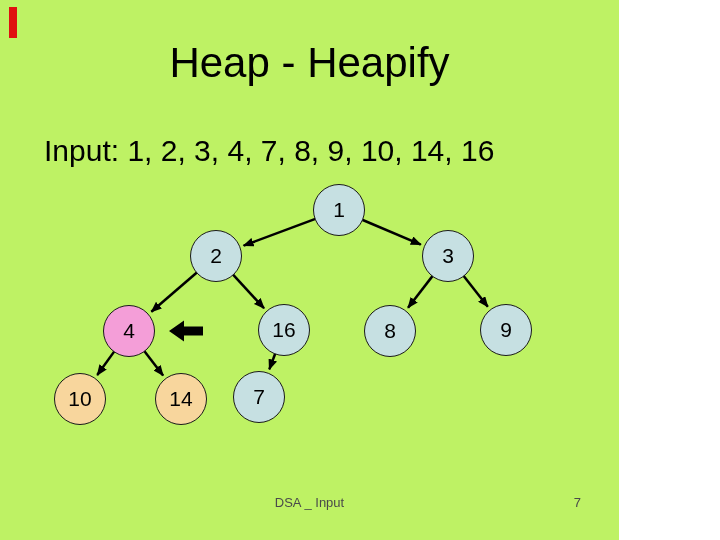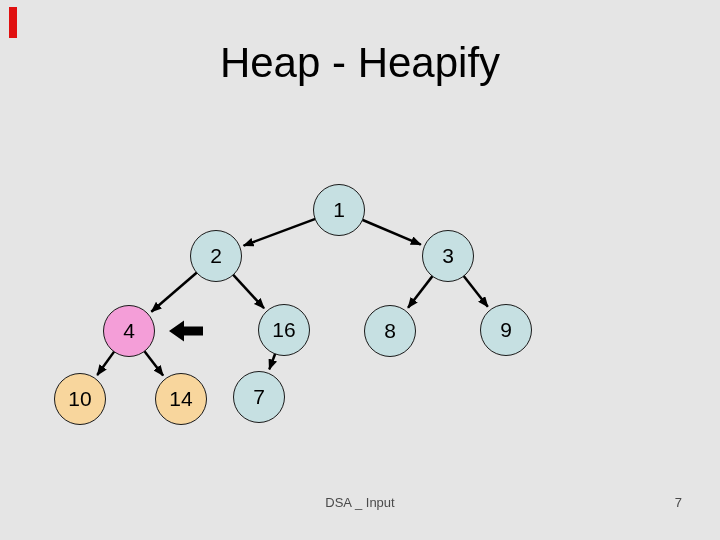--- a/index.html
+++ b/index.html
@@ -1,17 +1,17 @@
 <!DOCTYPE html>
 <html><head>
 <meta charset="utf-8">
 <style>
   html,body{margin:0;padding:0;background:#ffffff;}
   .slide{
-    position:relative;width:720px;height:540px;background:#e5e5e5;
+    position:relative;width:619px;height:540px;background:#bef264;
     overflow:hidden;font-family:"Liberation Sans",sans-serif;
   }
   .accent-bar{position:absolute;left:9px;top:7px;width:8px;height:31px;}
   .title{
     position:absolute;top:38px;left:0;width:100%;margin:0;
     text-align:center;font-size:42px;font-weight:400;color:#000;line-height:1.2;
   }
   .input-line{
     position:absolute;left:44px;top:134px;font-size:30px;color:#000;white-space:nowrap;
   }
@@ -23,20 +23,21 @@
   .footer-page{
     position:absolute;top:495px;right:38px;font-size:13px;
   }
 </style>
 </head>
 <body>
 
 <div class="slide">
   <div class="accent-bar" style="background: rgb(224, 16, 16);"></div>
   <h1 class="title">Heap - Heapify</h1>
+  <div class="input-line">Input: 1, 2, 3, 4, 7, 8, 9, 10, 14, 16</div>
   <svg id="tree-svg" width="720" height="540" viewBox="0 0 720 540">
       <defs>
         <marker id="ah" viewBox="0 0 11 9" refX="10" refY="4.5" markerWidth="11" markerHeight="9" orient="auto" markerUnits="userSpaceOnUse">
           <path d="M0,0 L11,4.5 L0,9 Z" fill="#000000"></path>
         </marker>
       </defs>
       <line x1="316.05227712989443" y1="218.58207521971428" x2="243.63093161910672" y2="245.66648085789507" stroke="#000000" stroke-width="2.5" marker-end="url(#ah)"></line>
       <line x1="361.5722629588447" y1="219.525909138595" x2="420.8211527638401" y2="244.53002777189582" stroke="#000000" stroke-width="2.5" marker-end="url(#ah)"></line>
       <line x1="197.44345594078587" y1="271.9970207407018" x2="151.343593867217" y2="311.7382811489508" stroke="#000000" stroke-width="2.5" marker-end="url(#ah)"></line>
       <line x1="232.57731958889843" y1="274.0400242585071" x2="264.0395539643876" y2="308.27833813771593" stroke="#000000" stroke-width="2.5" marker-end="url(#ah)"></line>

